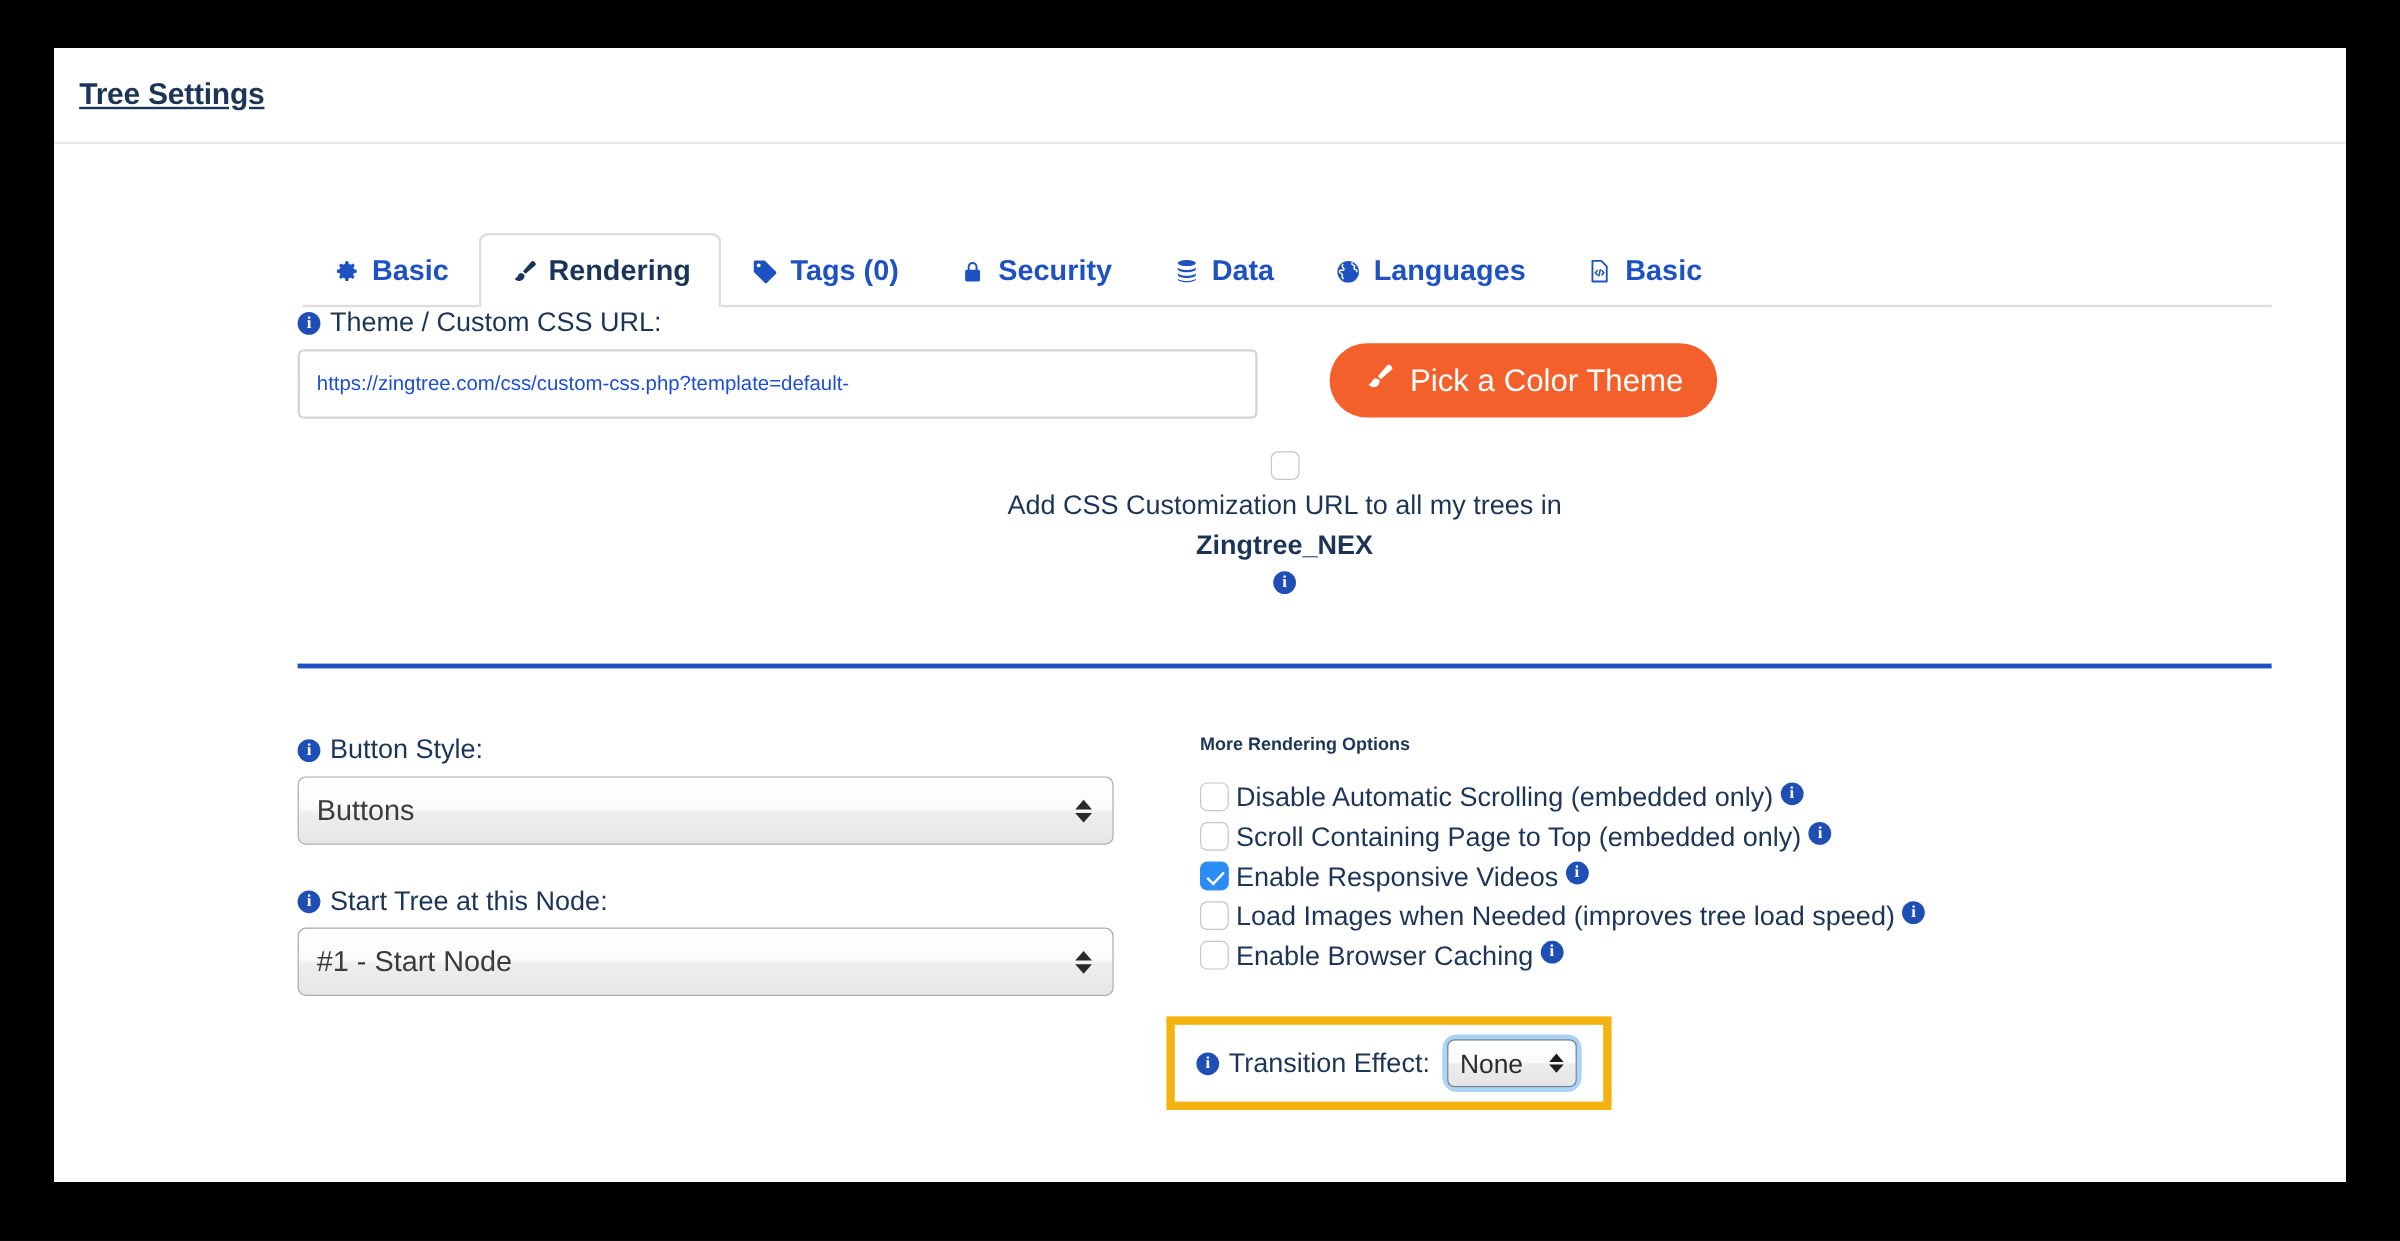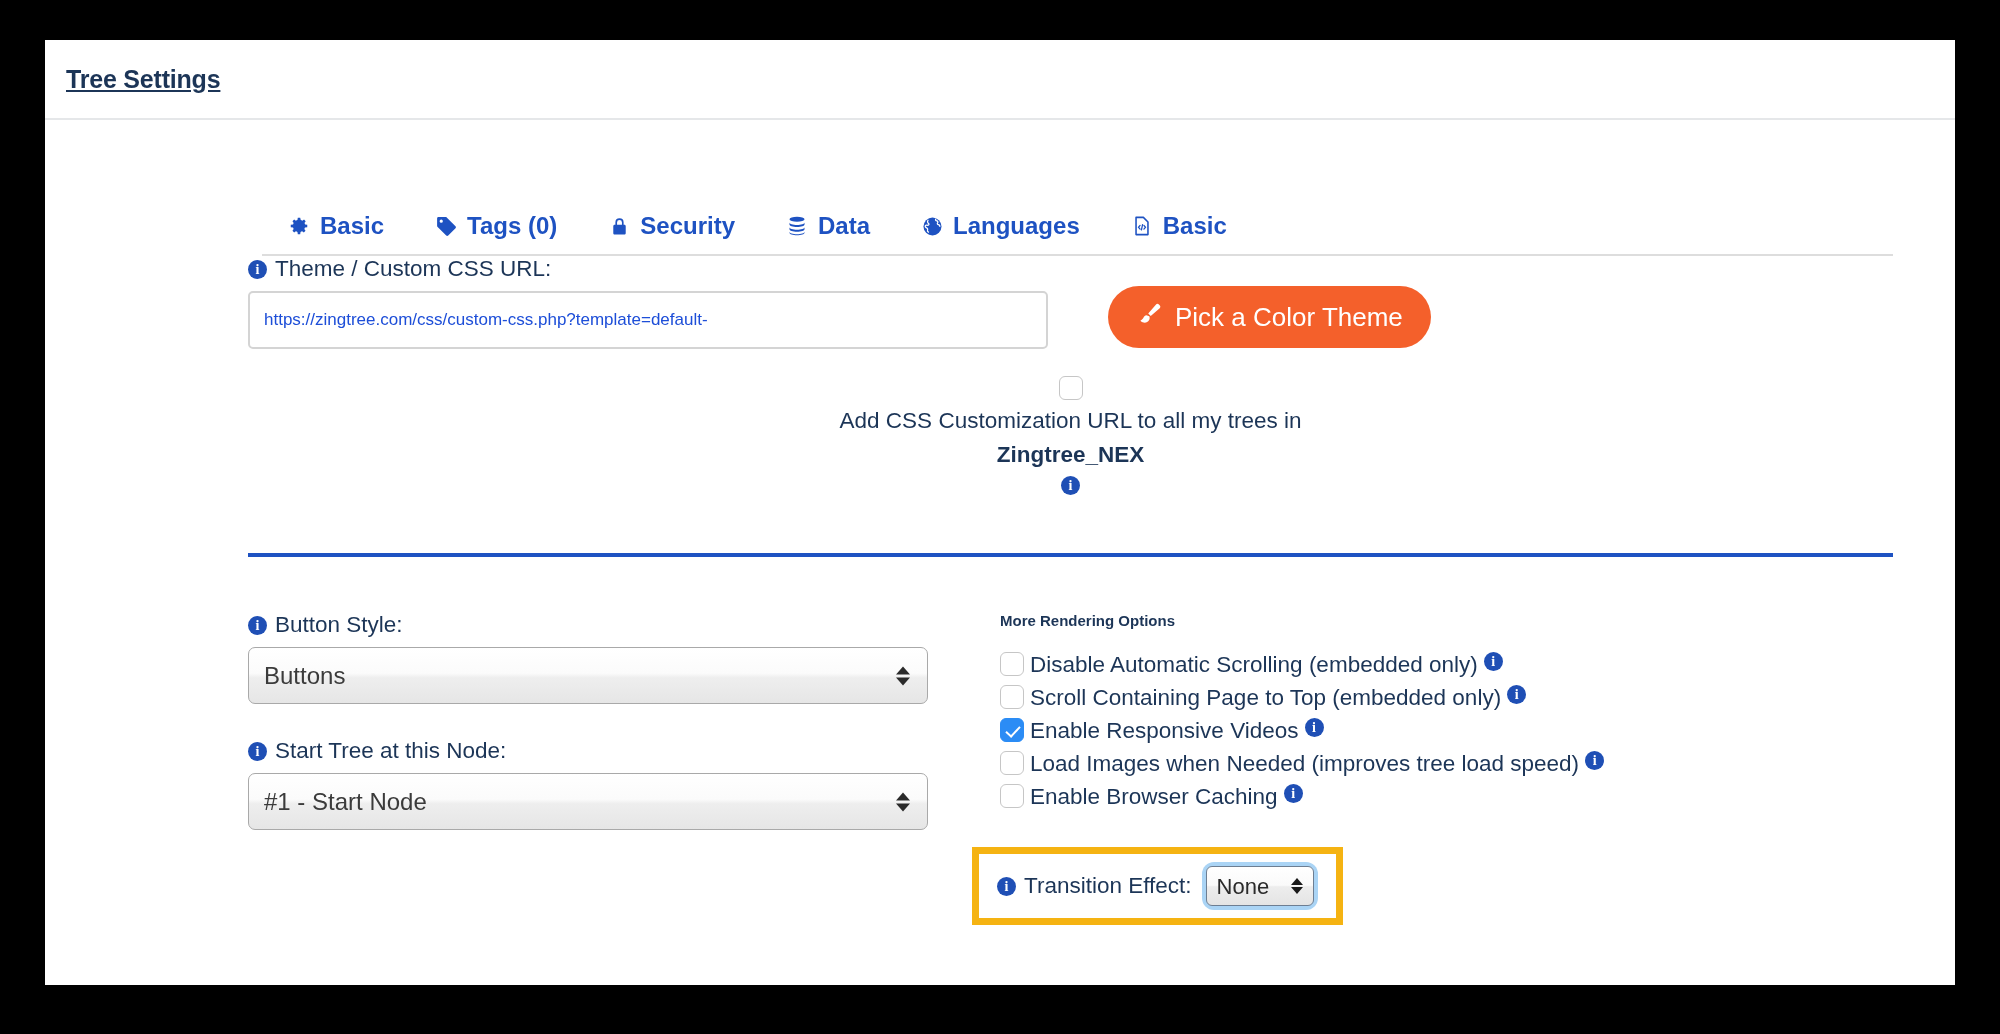--- a/index.html
+++ b/index.html
@@ -27,21 +27,21 @@
   .panel-title {
     font-size: 25px;
     font-weight: bold;
     color: #1c3557;
     letter-spacing: -0.2px;
     text-decoration: underline;
   }
   
   .tabs-wrap {
     position: relative;
-    margin: 68px 0 0 14px;
+    margin: 68px 0 0 4px;
     padding-left: 203px;
     height: 68px;
   }
   .tabs-rule {
     position: absolute;
     left: 203px; right: 62px; bottom: 0;
     height: 2px; background: #dddddd;
   }
   .tabs {
     display: flex;
@@ -321,20 +321,29 @@
       <div class="tab">
         <span class="ticon">
           <svg width="22" height="22" viewBox="0 0 24 24" fill="#1e52c2">
               <path d="M12 8.2a3.8 3.8 0 100 7.6 3.8 3.8 0 000-7.6zm0 5.9a2.1 2.1 0 110-4.2 2.1 2.1 0 010 4.2z"></path>
               <path d="M21 13.3v-2.6l-2.3-.4a7 7 0 00-.7-1.7l1.3-1.9-1.8-1.8-1.9 1.3a7 7 0 00-1.7-.7L13.3 3h-2.6l-.4 2.5a7 7 0 00-1.7.7L6.7 4.9 4.9 6.7l1.3 1.9a7 7 0 00-.7 1.7L3 10.7v2.6l2.5.4a7 7 0 00.7 1.7l-1.3 1.9 1.8 1.8 1.9-1.3a7 7 0 001.7.7l.4 2.5h2.6l.4-2.5a7 7 0 001.7-.7l1.9 1.3 1.8-1.8-1.3-1.9a7 7 0 00.7-1.7l2.5-.4z"></path>
             </svg>
         </span>
         <span>Basic</span>
       </div>
 
+      <div class="tab active">
+        <span class="ticon">
+          <svg width="23" height="23" viewBox="0 0 24 24" fill="#1c3557">
+              <path d="M20.9 3.1c-.7-.7-1.8-.6-2.4.1l-7.2 8.3 2.3 2.3 8.3-7.2c.7-.6.8-1.7.1-2.4l-1.1-1.1z"></path>
+              <path d="M9.5 13.1c-1 .2-1.9.9-2.4 1.8-.6 1.2-1.4 2.3-2.6 2.8-.3.1-.4.5-.2.7 1 1 2.4 1.6 3.9 1.6 2.4 0 4.4-1.9 4.4-4.3 0-.6-.1-1.1-.3-1.6l-2.8-1z"></path>
+            </svg>
+        </span>
+        <span>Rendering</span>
+      </div>
 
 
       <div class="tab">
         <span class="ticon">
           <svg width="23" height="23" viewBox="0 0 24 24" fill="#1e52c2">
               <path d="M2.2 11.2V3.6c0-.8.6-1.4 1.4-1.4h7.6c.4 0 .8.1 1 .4l9.2 9.2c.6.6.6 1.5 0 2.1l-7.6 7.6c-.6.6-1.5.6-2.1 0L2.5 12.3c-.2-.3-.3-.7-.3-1.1zm4.3-6.5a1.7 1.7 0 100 3.4 1.7 1.7 0 000-3.4z"></path>
             </svg>
         </span>
         <span>Tags (0)</span>
       </div>

